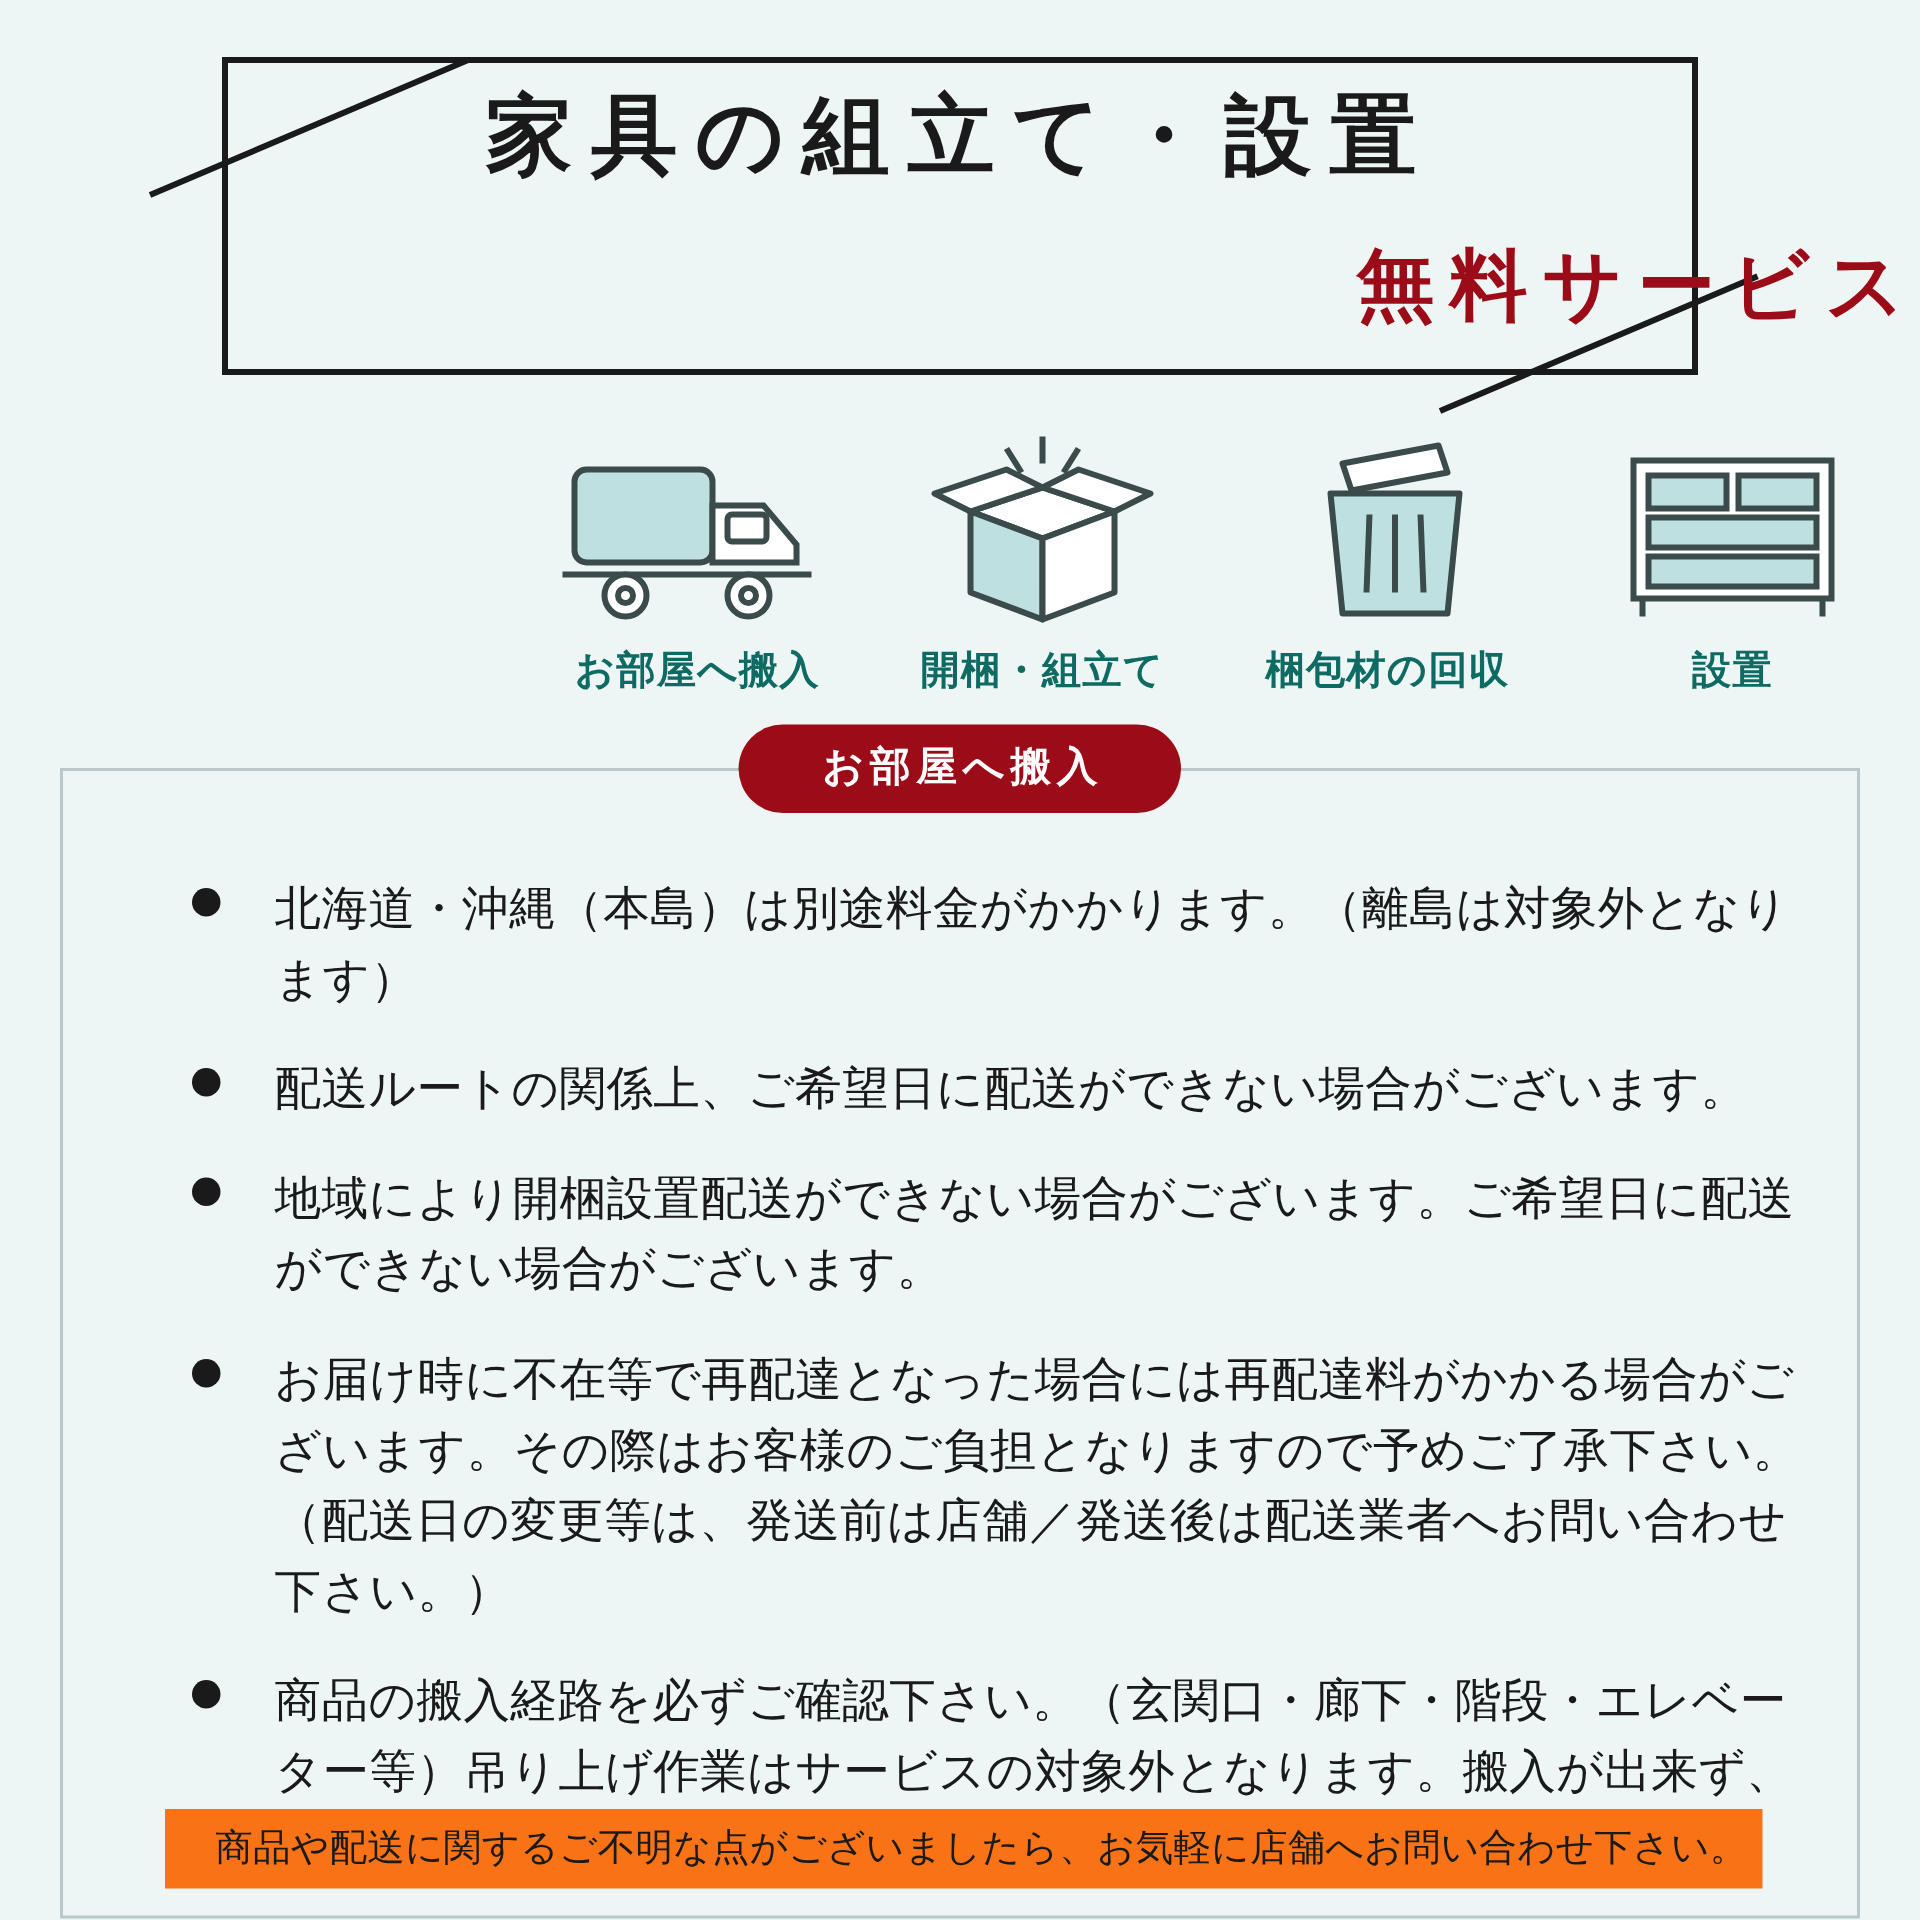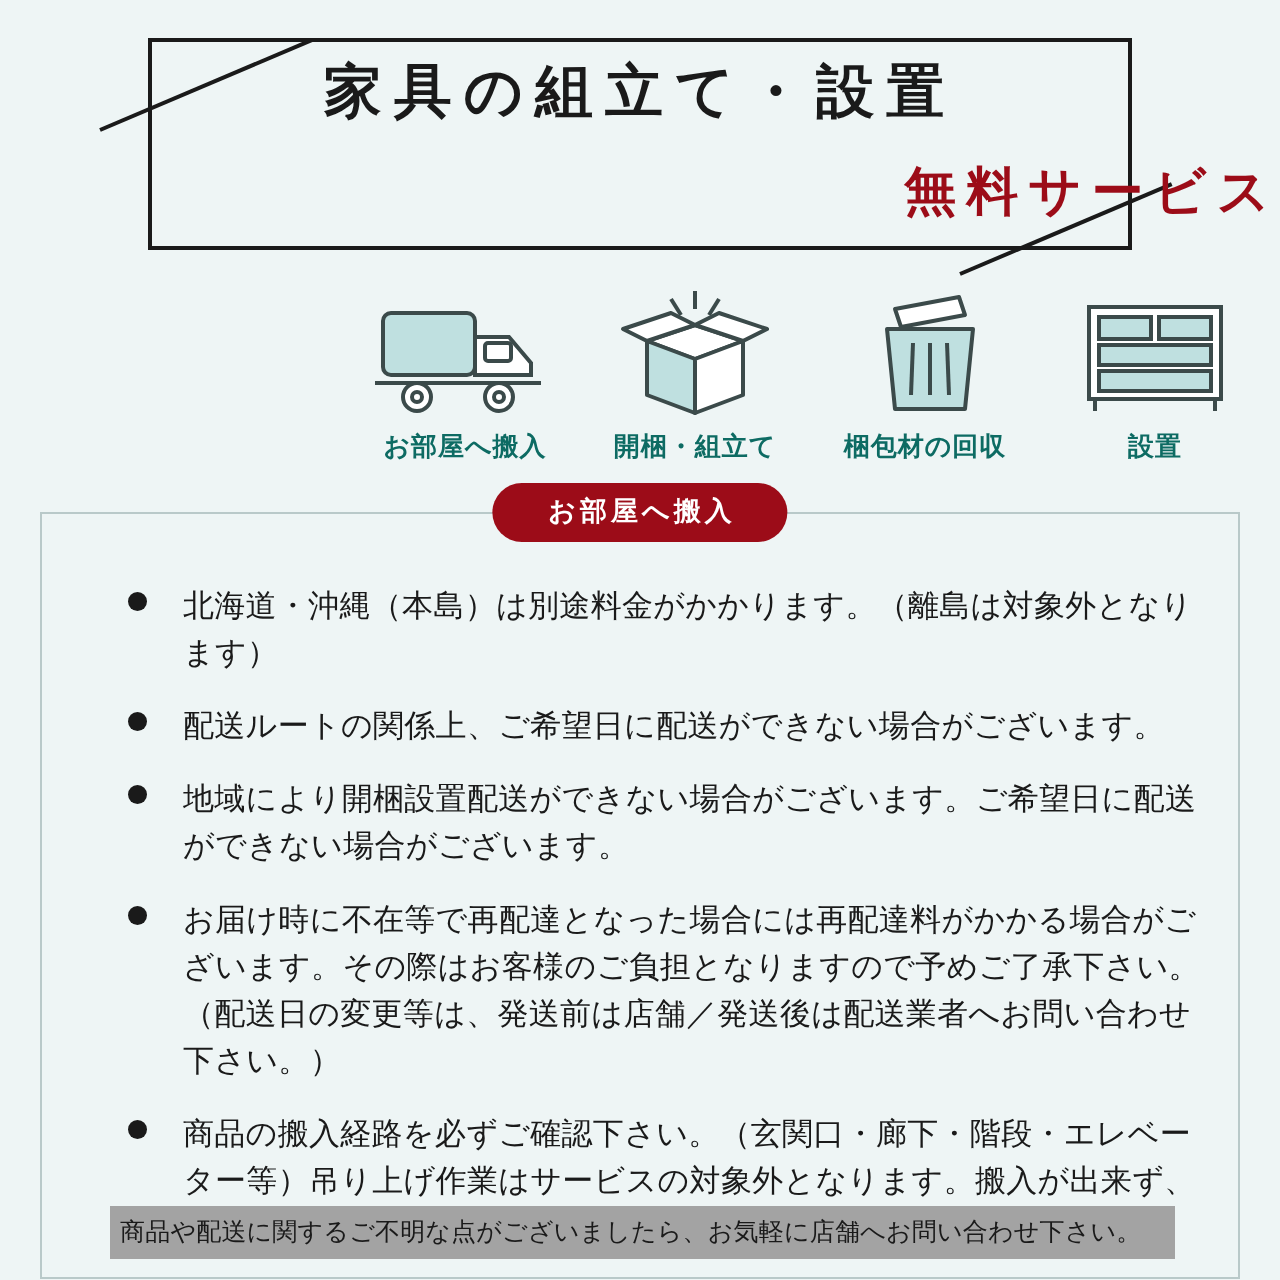--- a/index.html
+++ b/index.html
@@ -158,26 +158,26 @@
     font-size: 31px;
     line-height: 1.52;
     color: #1a1a1a;
     letter-spacing: 0.3px;
   }
   .footer-bar {
     position: absolute;
     left: 68px;
     bottom: 18px;
     width: 1065px;
-    background: #a3a3a3;
+    background: #f97316;
     font-size: 25px;
     letter-spacing: 0.2px;
     padding: 9px 10px 11px 10px;
     box-sizing: border-box;
-    text-align: left;
+    text-align: right;
     color: #1a1a1a;
   }
 
   svg { display: block; }
 </style>
 </head>
 <body>
 
 <div class="page">
 

